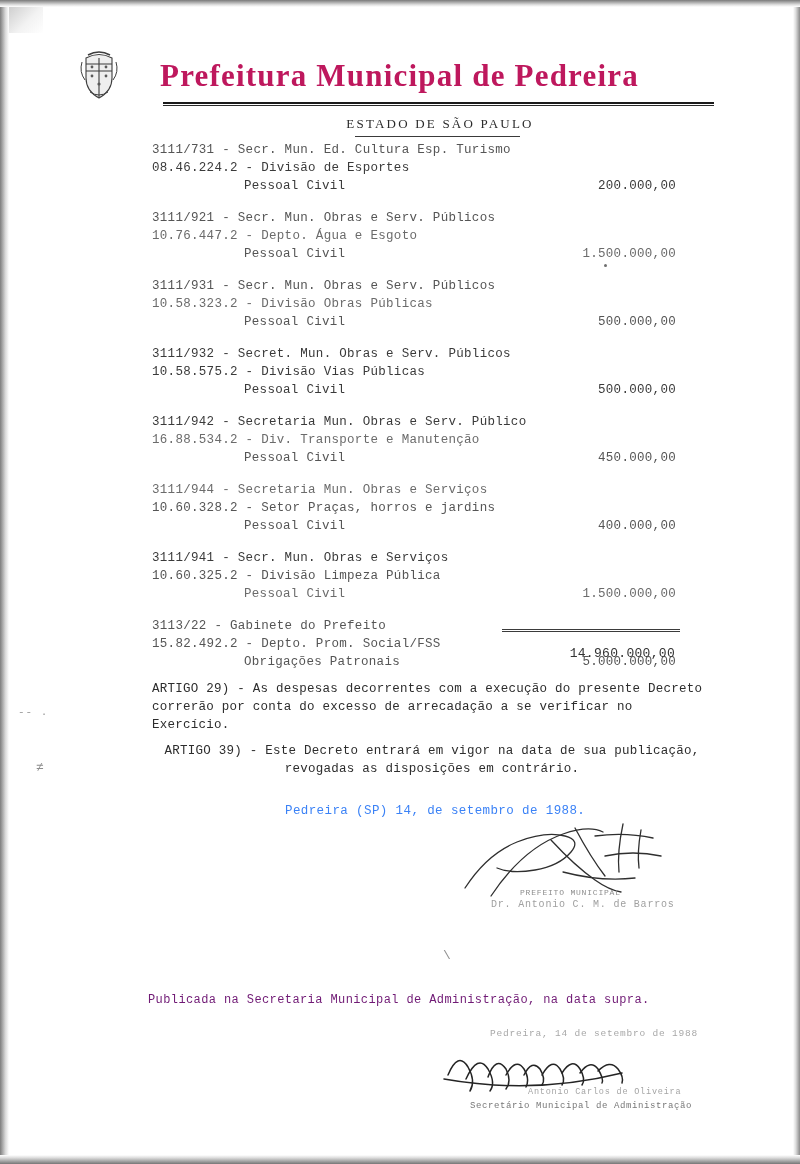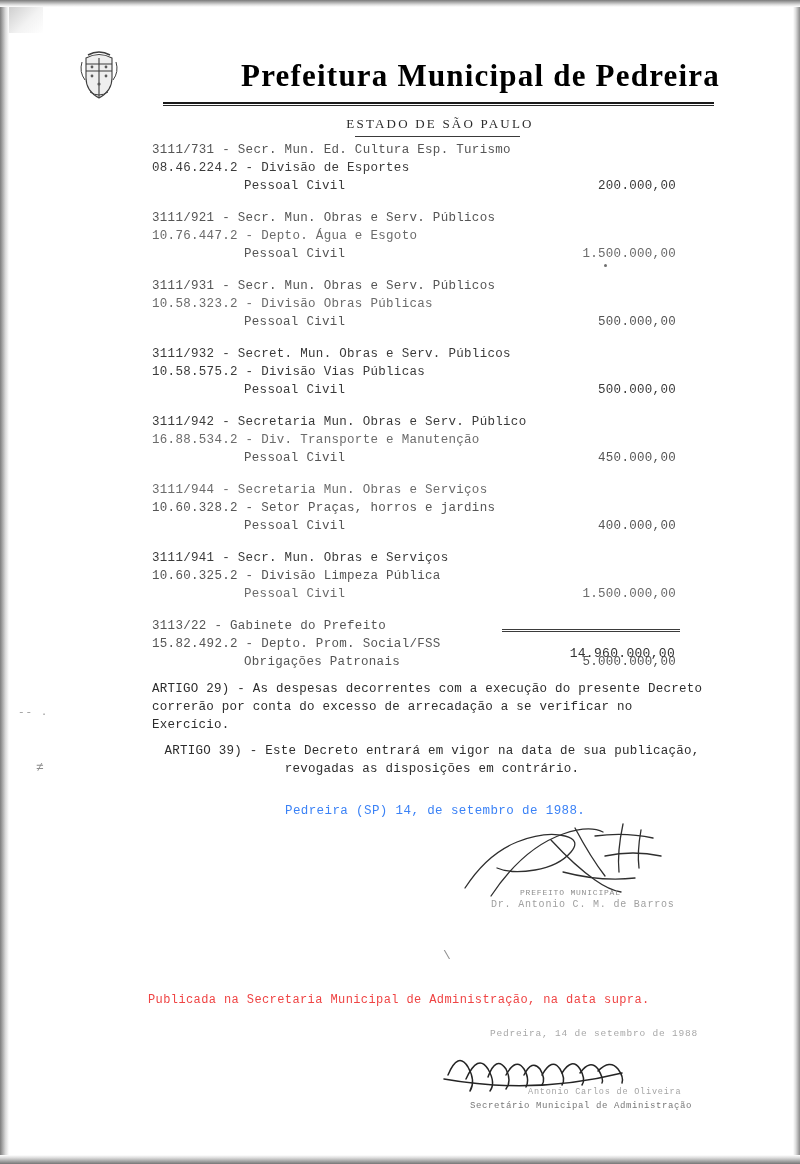--- a/index.html
+++ b/index.html
@@ -47,26 +47,26 @@
   .crest {
     position: absolute;
     left: 78px; top: 16px;
     width: 42px; height: 58px;
   }
   .crest svg { display:block; }
   .title {
     position: absolute;
     left: 160px; top: 30px;
     width: 560px;
-    text-align: right;
+    text-align: left;
     font-family: "Liberation Serif", serif;
     font-weight: bold;
     font-size: 31px;
     letter-spacing: 1.2px;
-    color: #000000;
+    color: #be185d;
     white-space: nowrap;
   }
   .rule {
     position: absolute;
     left: 163px; top: 74px;
     width: 551px; height: 0;
     border-top: 2px solid #1a1a1a;
   }
   .rule2 {
     position: absolute;
@@ -193,21 +193,21 @@
     position: absolute;
     left: 443px; top: 948px;
     font-size: 13px;
     color: #909090;
   }
   .footer-note {
     position: absolute;
     left: 148px; top: 993px;
     font-size: 12px;
     letter-spacing: 0.4px;
-    color: #ef4444;
+    color: #701a75;
     white-space: nowrap;
   }
   .footer-date {
     position: absolute;
     left: 490px; top: 1028px;
     font-size: 9.5px;
     letter-spacing: 0.8px;
     color: #a8a8a8;
     white-space: nowrap;
   }

